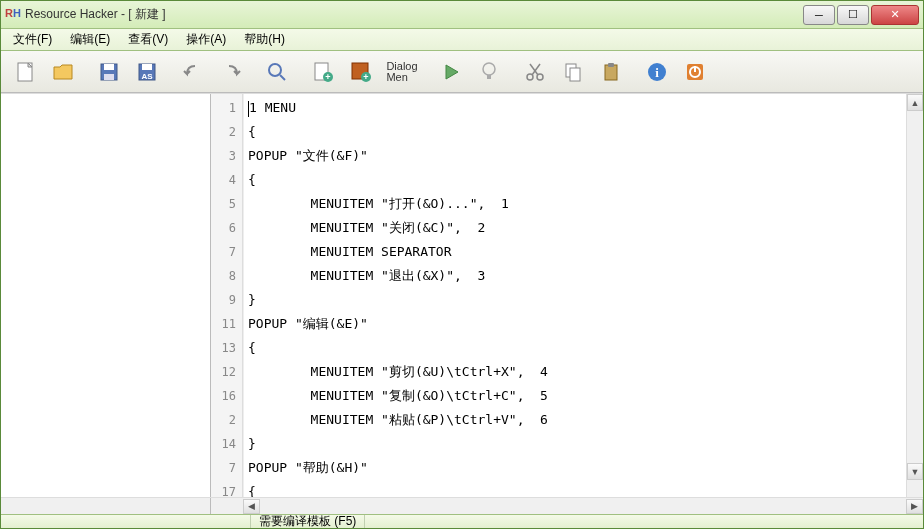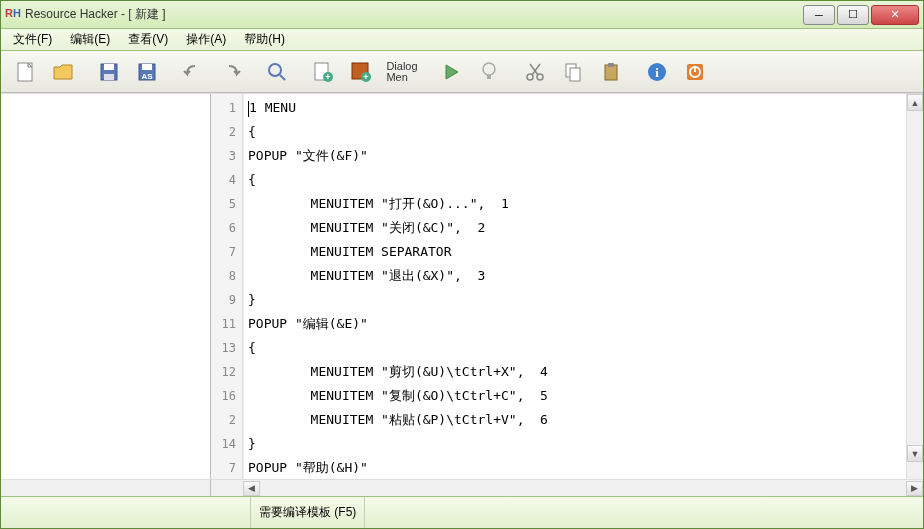--- a/index.html
+++ b/index.html
@@ -30,21 +30,21 @@
 .scrollbar-v { width: 17px; background: #f0f0f0; border-left: 1px solid #ddd; position: relative; }
 .scrollbar-v .arrow { height: 17px; background: linear-gradient(#fafafa,#e0e0e0); border: 1px solid #ccc; display: flex; align-items: center; justify-content: center; font-size: 9px; color: #555; }
 .scrollbar-v .arrow.down { position: absolute; bottom: 17px; width: 100%; }
 .scrollbar-v .resize { position: absolute; bottom: 0; height: 17px; width: 100%; background: #f0f0f0; }
 .scrollbar-h { height: 17px; background: #f0f0f0; border-top: 1px solid #ddd; display: flex; }
 .sb-h-spacer { width: 210px; border-right: 1px solid #bbb; }
 .sb-h-spacer2 { width: 32px; }
 .sb-h-track { flex: 1; display: flex; align-items: center; }
 .sb-h-track .arrow { width: 17px; height: 15px; background: linear-gradient(#fafafa,#e0e0e0); border: 1px solid #ccc; display: flex; align-items: center; justify-content: center; font-size: 9px; color: #555; }
 .sb-h-track .thumb { height: 15px; flex: 1; }
-.statusbar { height: 32px; background: linear-gradient(#f4fae8,#e4f0d0); border-top: 1px solid #a0c080; display: flex; align-items: center; font-size: 12px; }
+.statusbar { height: 14px; background: linear-gradient(#f4fae8,#e4f0d0); border-top: 1px solid #a0c080; display: flex; align-items: center; font-size: 12px; }
 .status-cell { padding: 0 8px; border-right: 1px solid #c0d0b0; height: 100%; display: flex; align-items: center; }
 .status-cell:first-child { width: 250px; }
 svg { display: block; }
 </style>
 </head>
 <body>
 
 <div class="window">
   <div class="titlebar">
     <span class="titlebar-icon"><span class="r">R</span><span class="h">H</span></span>

